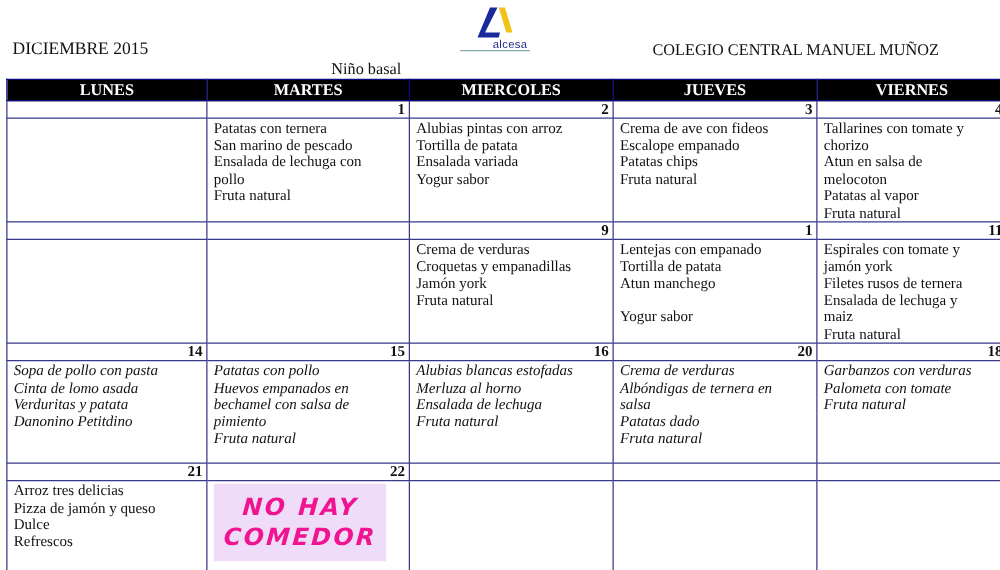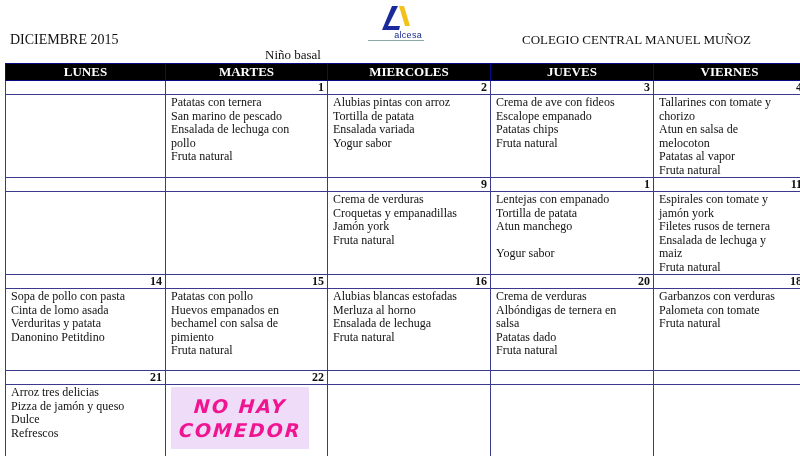--- a/index.html
+++ b/index.html
@@ -21,21 +21,21 @@
     .calendar col.c1 { width: 162px; }
     .calendar col.c2 { width: 163px; }
     .calendar col.c3 { width: 163px; }
     .calendar col.c4 { width: 152px; }
 
     .calendar th { background: #000000; color: #ffffff; font-weight: bold; font-size: 13px;
       height: 16px; line-height: 16px; text-align: center; border: 1px solid #0a0a80; padding: 0; }
     .calendar td { border: 1px solid #3a3a8c; padding: 0; vertical-align: top; }
     .date-row td { height: 14px; line-height: 13px; text-align: right; font-weight: bold; font-size: 12px; padding-right: 3px; }
     .menu-row td { height: 81px; font-size: 12px; line-height: 13.5px; padding: 1px 15px 0 5px; }
-    .menu-row.tall td { height: 82px; }
+    .menu-row.tall td { height: 82px; font-style: italic; }
     .menu-row.last td { height: 80px; }
     .dish { display: block; }
     .dish.gap { margin-top: 13px; }
 
     .no-comedor { background: #eedcf8; margin: 1px 3px 0 0; height: 62px; display: flex; flex-direction: column;
       align-items: center; justify-content: center; }
     .no-comedor span { font-family: "DejaVu Sans", sans-serif; font-weight: bold; font-style: italic;
       color: #f01490; font-size: 19px; line-height: 24px; letter-spacing: 2px; transform: skewX(-4deg); }
   </style>
 </head>

